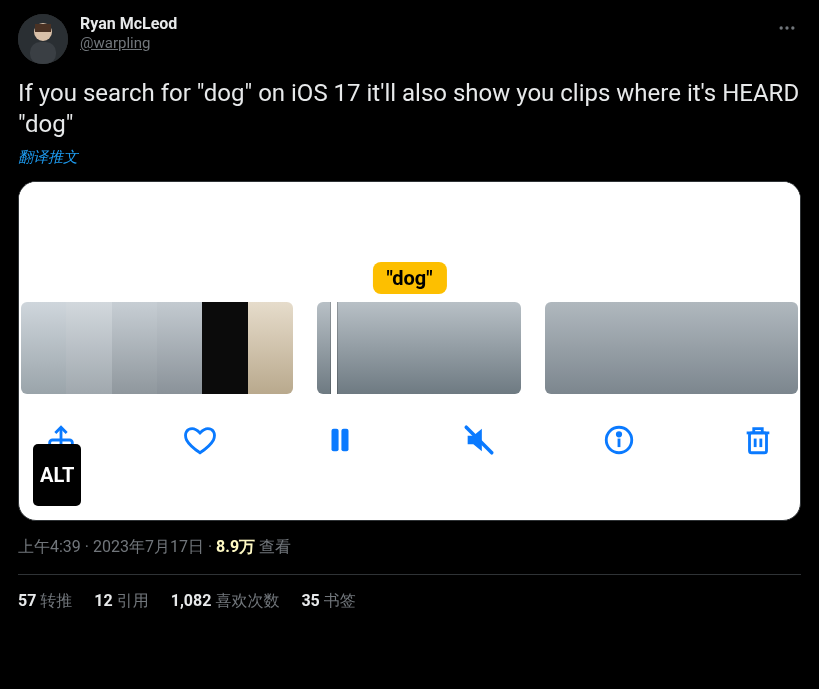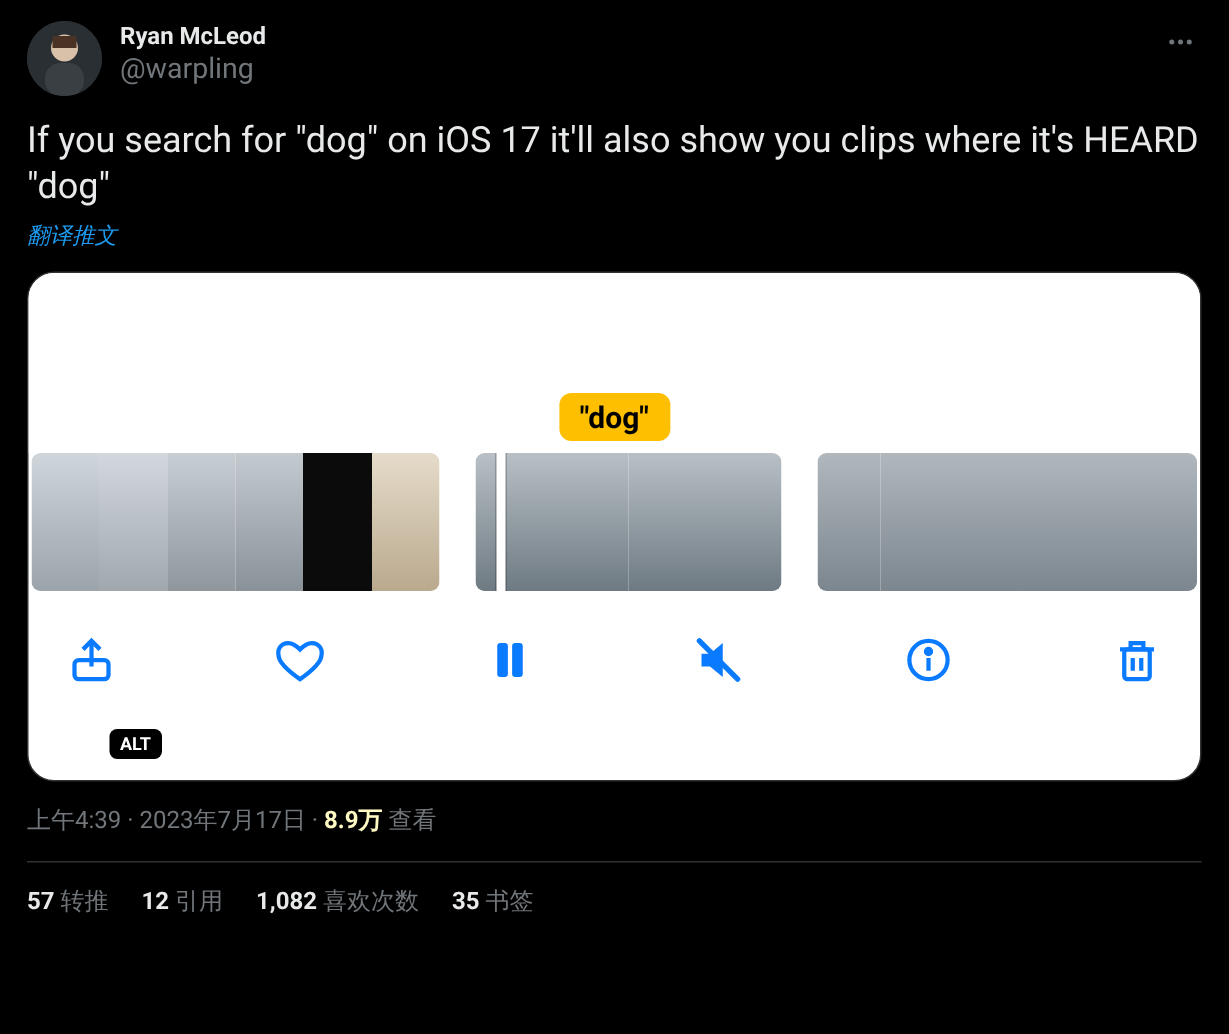--- a/index.html
+++ b/index.html
@@ -29,23 +29,24 @@
   }
   .avatar svg { width: 100%; height: 100%; display: block; }
   .names { flex: 1; }
   .display-name {
     font-size: 16px;
     font-weight: 700;
     color: #e7e9ea;
     line-height: 1.25;
   }
   .handle {
-    font-size: 19px;
+    font-size: 15px;
     color: #71767b;
     line-height: 1.25;
+    text-decoration: underline;
   }
   .more-btn {
     color: #71767b;
     padding: 4px;
     cursor: pointer;
   }
   .more-btn svg { width: 20px; height: 20px; }
   .tweet-text {
     margin-top: 14px;
     font-size: 24px;
@@ -138,25 +139,24 @@
     align-items: center;
     justify-content: center;
   }
   .ctrl svg { width: 34px; height: 34px; }
   .alt-badge {
     position: absolute;
     left: 14px;
     bottom: 14px;
     background: #000;
     color: #fff;
-    font-size: 12px;
-    font-weight: 700;
-    padding: 3px 7px;
+    font-size: 20px;
+    font-weight: 700;
+    padding: 19px 7px;
     border-radius: 5px;
-    margin-left: 40px;
   }
   .meta-row {
     margin-top: 16px;
     font-size: 16px;
     color: #71767b;
   }
   .meta-row .views-num {
     color: #fef9c3;
     font-weight: 700;
   }

